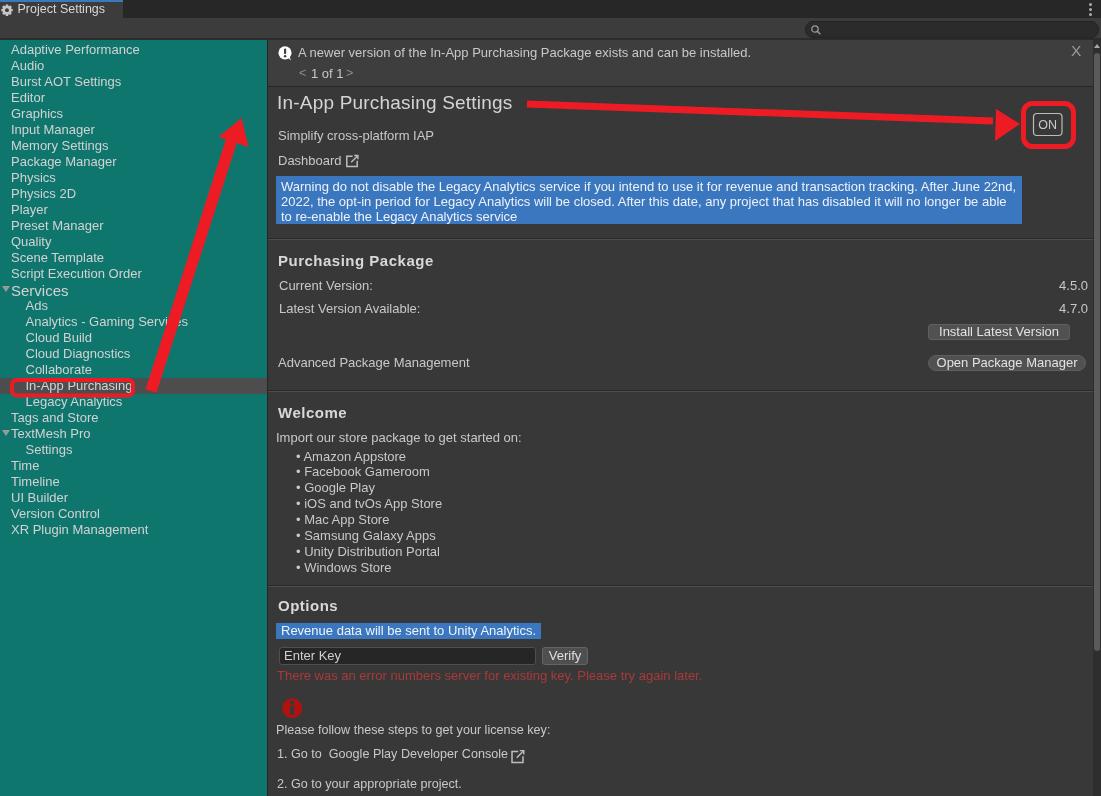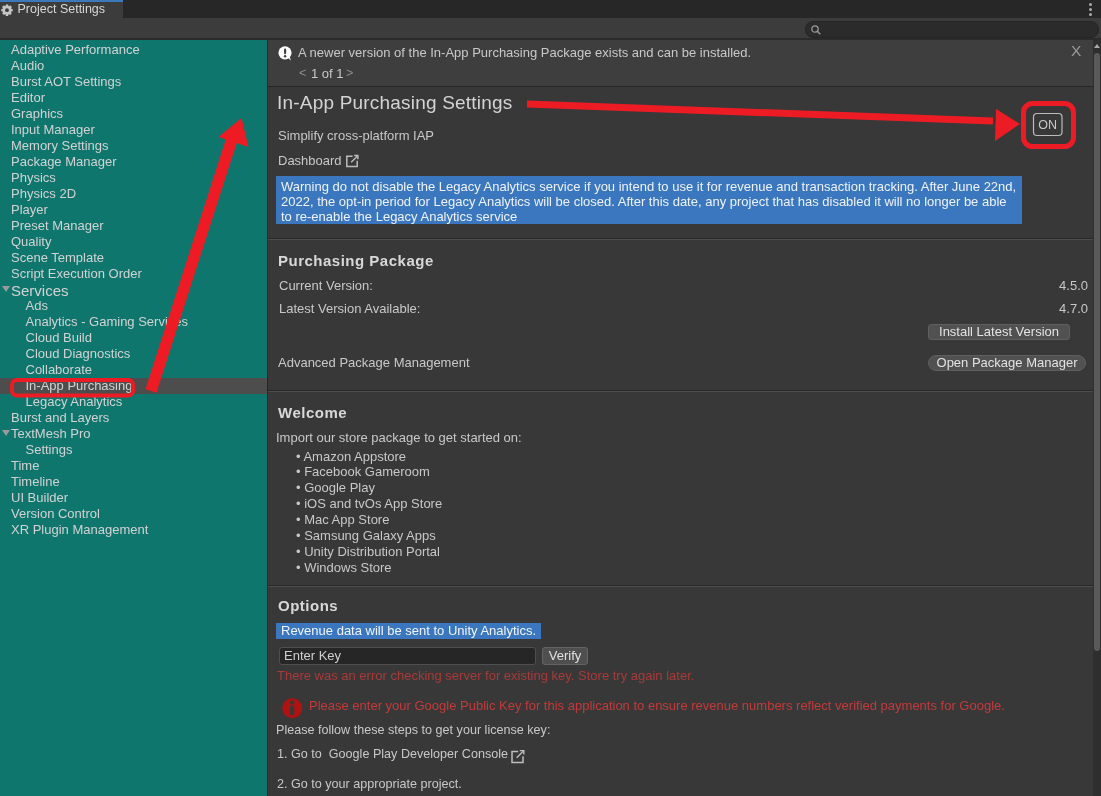--- a/index.html
+++ b/index.html
@@ -54,21 +54,21 @@
     <div style="position:absolute;left:11px;top:225.5px;font-size:13px;color:#d2d2d2;white-space:nowrap;">Script Execution Order</div>
     <div style="position:absolute;left:1.5px;top:245.5px;width:0;height:0;border-left:4px solid transparent;border-right:4px solid transparent;border-top:6.5px solid #9a9a9a;"></div>
     <div style="position:absolute;left:11px;top:241.5px;font-size:15px;color:#d2d2d2;white-space:nowrap;">Services</div>
     <div style="position:absolute;left:25.5px;top:257.5px;font-size:13px;color:#d2d2d2;white-space:nowrap;">Ads</div>
     <div style="position:absolute;left:25.5px;top:273.5px;font-size:13px;color:#d2d2d2;white-space:nowrap;">Analytics - Gaming Services</div>
     <div style="position:absolute;left:25.5px;top:289.5px;font-size:13px;color:#d2d2d2;white-space:nowrap;">Cloud Build</div>
     <div style="position:absolute;left:25.5px;top:305.5px;font-size:13px;color:#d2d2d2;white-space:nowrap;">Cloud Diagnostics</div>
     <div style="position:absolute;left:25.5px;top:321.5px;font-size:13px;color:#d2d2d2;white-space:nowrap;">Collaborate</div>
     <div style="position:absolute;left:25.5px;top:337.5px;font-size:13px;color:#d2d2d2;white-space:nowrap;">In-App Purchasing</div>
     <div style="position:absolute;left:25.5px;top:353.5px;font-size:13px;color:#d2d2d2;white-space:nowrap;">Legacy Analytics</div>
-    <div style="position:absolute;left:11px;top:369.5px;font-size:13px;color:#d2d2d2;white-space:nowrap;">Burst and Layers</div>
+    <div style="position:absolute;left:11px;top:369.5px;font-size:13px;color:#d2d2d2;white-space:nowrap;">Tags and Store</div>
     <div style="position:absolute;left:1.5px;top:389.5px;width:0;height:0;border-left:4px solid transparent;border-right:4px solid transparent;border-top:6.5px solid #9a9a9a;"></div>
     <div style="position:absolute;left:11px;top:385.5px;font-size:13px;color:#d2d2d2;white-space:nowrap;">TextMesh Pro</div>
     <div style="position:absolute;left:25.5px;top:401.5px;font-size:13px;color:#d2d2d2;white-space:nowrap;">Settings</div>
     <div style="position:absolute;left:11px;top:417.5px;font-size:13px;color:#d2d2d2;white-space:nowrap;">Time</div>
     <div style="position:absolute;left:11px;top:433.5px;font-size:13px;color:#d2d2d2;white-space:nowrap;">Timeline</div>
     <div style="position:absolute;left:11px;top:449.5px;font-size:13px;color:#d2d2d2;white-space:nowrap;">UI Builder</div>
     <div style="position:absolute;left:11px;top:465.5px;font-size:13px;color:#d2d2d2;white-space:nowrap;">Version Control</div>
     <div style="position:absolute;left:11px;top:481.5px;font-size:13px;color:#d2d2d2;white-space:nowrap;">XR Plugin Management</div>
   </div>
 
@@ -119,27 +119,26 @@
   <div class="abs t12" style="left:276px;top:430px;">Import our store package to get started on:</div>
   <div class="abs t12" style="left:296px;top:448.5px;line-height:15.9px;">• Amazon Appstore<br>• Facebook Gameroom<br>• Google Play<br>• iOS and tvOs App Store<br>• Mac App Store<br>• Samsung Galaxy Apps<br>• Unity Distribution Portal<br>• Windows Store</div>
 
   <div class="abs" style="left:268px;top:585px;width:825px;height:1px;background:#282828;"></div>
   <div class="abs" style="left:268px;top:586px;width:825px;height:1px;background:#4d4d4d;"></div>
 
   <div class="abs sec" style="left:278px;top:597px;">Options</div>
   <div class="abs" style="left:276px;top:623px;height:16px;background:#3b77bf;color:#f0f4fa;font-size:13px;line-height:16px;padding:0 5px;">Revenue data will be sent to Unity Analytics.</div>
   <div class="abs" style="left:279px;top:647px;width:257px;height:18px;background:#262626;border:1px solid #4f4f4f;border-radius:3px;color:#cfcfcf;font-size:13px;line-height:16px;padding-left:4px;">Enter Key</div>
   <div class="abs" style="left:542px;top:647px;width:46px;height:18px;background:#4f4f4f;border:1px solid #646464;border-radius:3px;color:#e0e0e0;font-size:13px;text-align:center;line-height:16px;">Verify</div>
-  <div class="abs" style="left:277px;top:668px;font-size:13px;color:#a83a3a;white-space:nowrap;">There was an error checking server for existing key. Store try again later.</div>
+  <div class="abs" style="left:277px;top:668px;font-size:13px;color:#a83a3a;white-space:nowrap;">There was an error numbers server for existing key. Please try again later.</div>
   <svg class="abs" style="left:281.5px;top:698px;" width="21" height="21" viewBox="0 0 21 21">
     <circle cx="10.2" cy="10.3" r="10" fill="#b01212"></circle>
     <circle cx="10.2" cy="4.6" r="2.2" fill="#383838"></circle>
     <rect x="8.1" y="7.8" width="4.2" height="9" fill="#383838"></rect>
   </svg>
-  <div class="abs" style="left:309px;top:698px;font-size:13px;color:#c43a3a;white-space:nowrap;">Please enter your Google Public Key for this application to ensure revenue numbers reflect verified payments for Google.</div>
   <div class="abs t12" style="left:276px;top:723px;font-size:12.6px;">Please follow these steps to get your license key:</div>
   <div class="abs t12" style="left:277px;top:747px;font-size:12.6px;">1. Go to&nbsp;&nbsp;Google Play Developer Console</div>
   <svg class="abs" style="left:509px;top:747.5px;" width="17" height="16" viewBox="0 0 17 16">
     <path d="M9.2 3.4 H3 V14.4 H14 V8.3" fill="none" stroke="#bdbdbd" stroke-width="1.5"></path>
     <path d="M10.8 2.6 H14.8 V6.6" fill="none" stroke="#bdbdbd" stroke-width="1.4"></path>
     <line x1="14.4" y1="3" x2="7.7" y2="9.7" stroke="#bdbdbd" stroke-width="1.4"></line>
   </svg>
   <div class="abs t12" style="left:277px;top:777px;font-size:12.6px;">2. Go to your appropriate project.</div>
 
   <div class="abs" style="left:1093px;top:40px;width:8px;height:756px;background:#2e2e2e;"></div>

